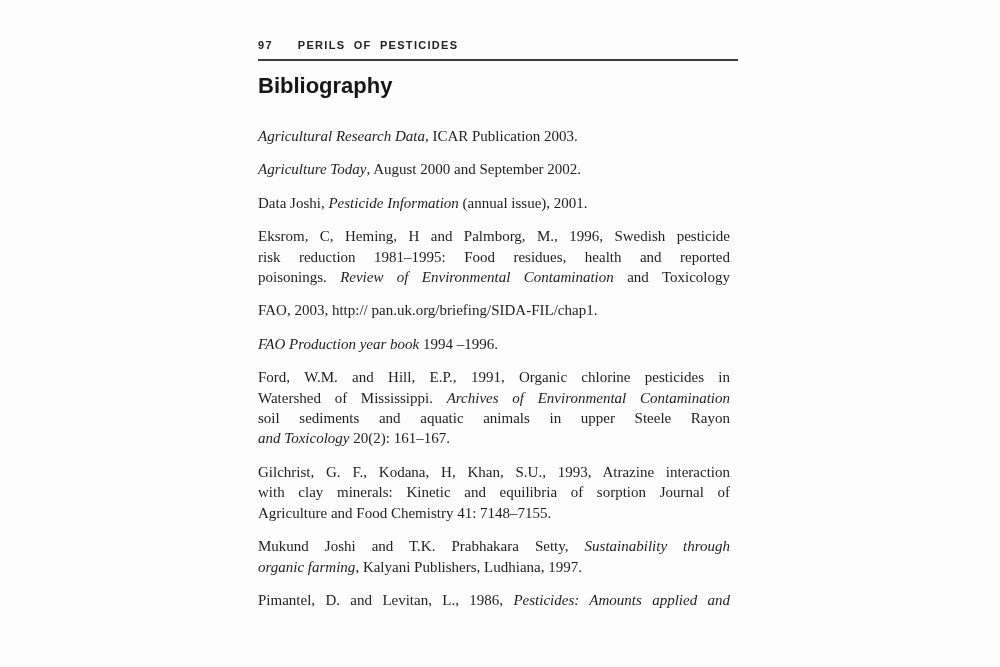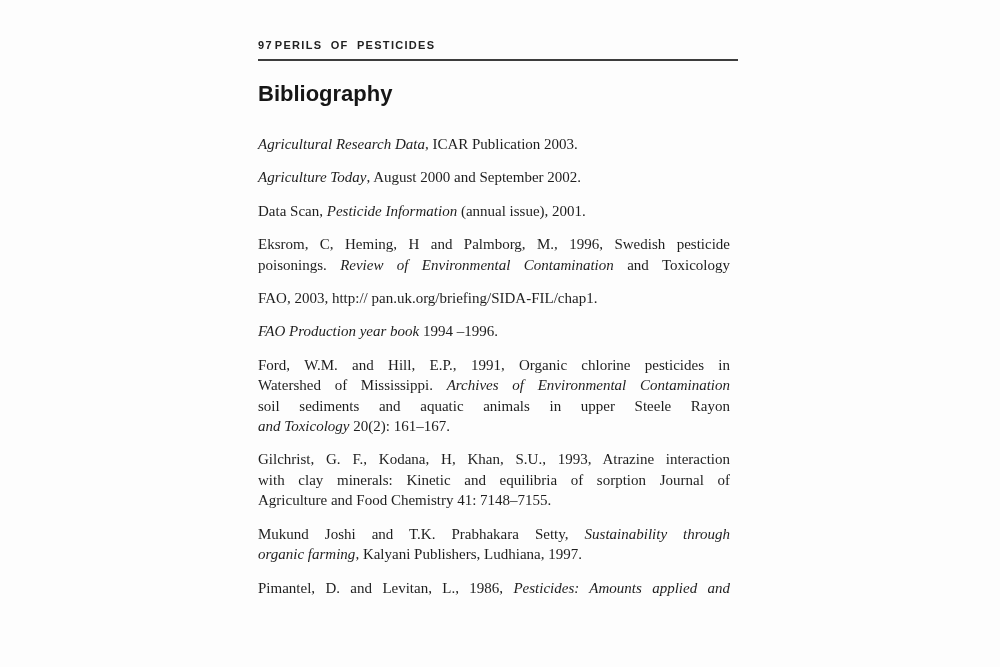--- a/index.html
+++ b/index.html
@@ -17,32 +17,32 @@
   }
   .page-column {
     position: absolute;
     left: 258px;
     top: 39px;
     width: 480px;
   }
   .page-header {
     display: flex;
     align-items: baseline;
-    gap: 2px;
+    gap: 25px;
     font-family: "Liberation Sans", sans-serif;
     font-weight: bold;
     font-size: 11px;
     letter-spacing: 1.3px;
     word-spacing: 4px;
     color: #222;
     padding-bottom: 8px;
     border-bottom: 2px solid #3d3d3d;
   }
   .page-title {
-    margin: 20px 0 0 0;
+    margin: 12px 0 0 0;
     font-family: "Liberation Sans", sans-serif;
     font-weight: bold;
     font-size: 22px;
     line-height: 26px;
     color: #161616;
   }
   .bibliography-list {
     margin-top: 27px;
     font-size: 15px;
   }
@@ -77,25 +77,26 @@
 
     <p class="entry">
       <span class="line last"><span class="it">Agricultural Research Data</span><span>, ICAR Publication 2003.</span></span>
     </p>
 
     <p class="entry">
       <span class="line last"><span class="it">Agriculture Today</span><span>, August 2000 and September 2002.</span></span>
     </p>
 
     <p class="entry">
-      <span class="line last"><span>Data Scan, </span><span class="it">Pesticide Information</span><span> (annual issue), 2001.</span></span>
+      <span class="line last"><span>Data Joshi, </span><span class="it">Pesticide Information</span><span> (annual issue), 2001.</span></span>
     </p>
 
     <p class="entry">
       <span class="line" style="display:block"><span>Eksrom, C, Heming, H and Palmborg, M., 1996, Swedish pesticide</span></span>
+      <span class="line" style="display:block"><span>risk reduction 1981–1995: Food residues, health and reported</span></span>
       <span class="line" style="display:block"><span>poisonings. </span><span class="it">Review of Environmental Contamination</span><span> and Toxicology</span></span>
     </p>
 
     <p class="entry">
       <span class="line last" style="display:block"><span>FAO, 2003, http:// pan.uk.org/briefing/SIDA-FIL/chap1.</span></span>
     </p>
 
     <p class="entry">
       <span class="line last" style="display:block"><span class="it">FAO Production year book</span><span> 1994 –1996.</span></span>
     </p>

